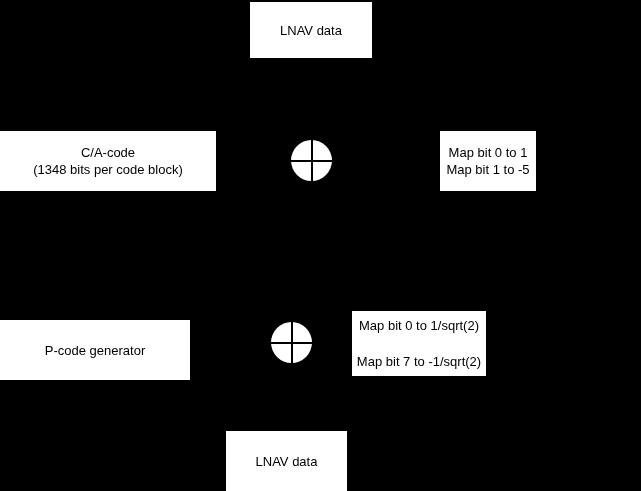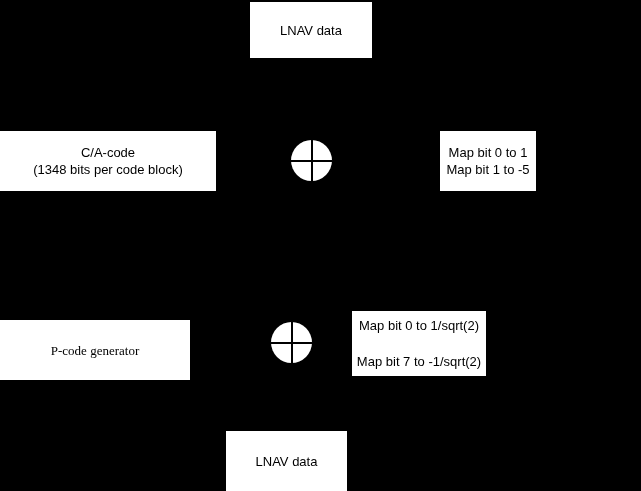--- a/index.html
+++ b/index.html
@@ -54,21 +54,21 @@
     left: 0;
     height: 2px;
     width: 100%;
     margin-top: -1px;
   }
 
   
   #box-lnav-top   { left: 250px; top: 2px;   width: 122px; height: 56px; }
   #box-ca-code    { left: 0px;   top: 131px; width: 216px; height: 60px; }
   #box-map-ca     { left: 412px; top: 131px; width: 96px;  height: 60px; margin-left: 28px; }
-  #box-p-code     { left: 0px;   top: 320px; width: 190px; height: 60px; font-family: Liberation Serif, serif; }
+  #box-p-code     { left: 0px;   top: 320px; width: 190px; height: 60px; }
   #box-map-p      { left: 352px; top: 311px; width: 134px; height: 65px; gap: 19px; }
   #box-lnav-bot   { left: 226px; top: 431px; width: 121px; height: 60px; }
 
   #mixer-ca { left: 291px; top: 140px; width: 41px; height: 41px; }
   #mixer-p  { left: 271px; top: 322px; width: 41px; height: 41px; }
 </style>
 </head>
 <body>
 
 <div id="canvas">

